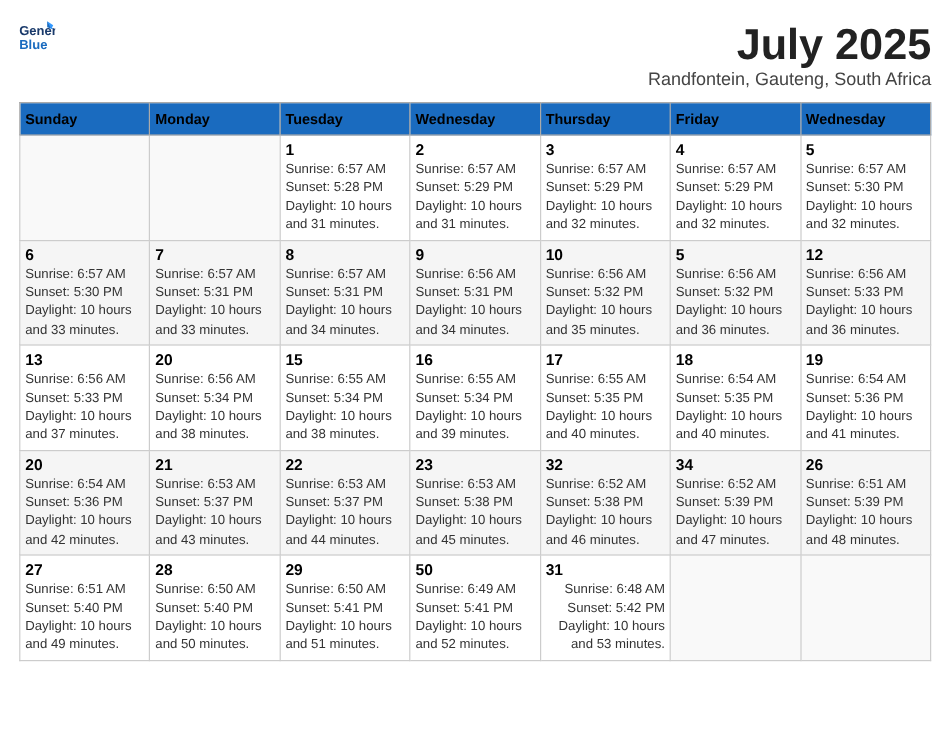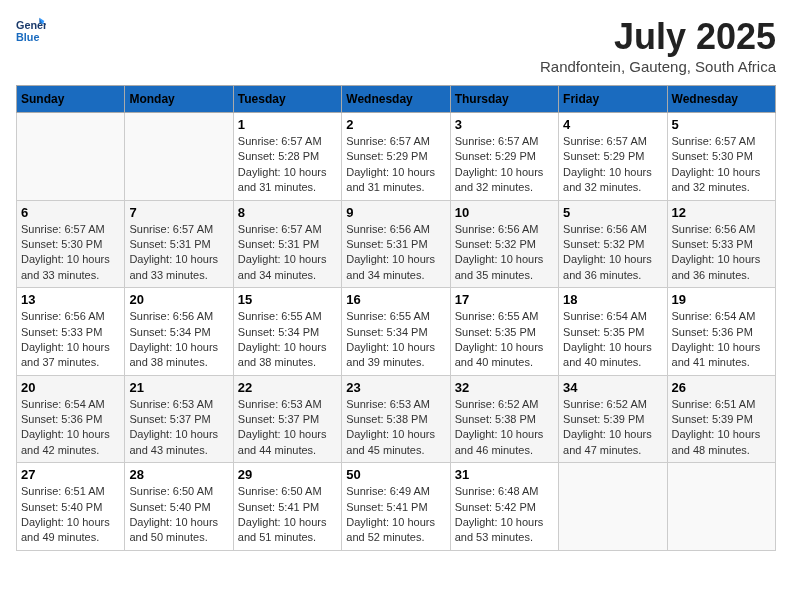--- a/index.html
+++ b/index.html
@@ -294,21 +294,21 @@
 Daylight: 10 hours and 51 minutes.</div>
         </td>
         <td>
           <div class="day-number">50</div>
           <div class="day-info" style="white-space: pre-line;">Sunrise: 6:49 AM
 Sunset: 5:41 PM
 Daylight: 10 hours and 52 minutes.</div>
         </td>
         <td>
           <div class="day-number">31</div>
-          <div class="day-info" style="white-space: pre-line;">Sunrise: 6:48 AM
+          <div class="day-info" style="white-space: pre-line; text-align: right;">Sunrise: 6:48 AM
 Sunset: 5:42 PM
 Daylight: 10 hours and 53 minutes.</div>
         </td>
         <td class="empty-cell"></td>
         <td class="empty-cell"></td>
       </tr>
     </tbody>
 </table>
 
 </body></html>

